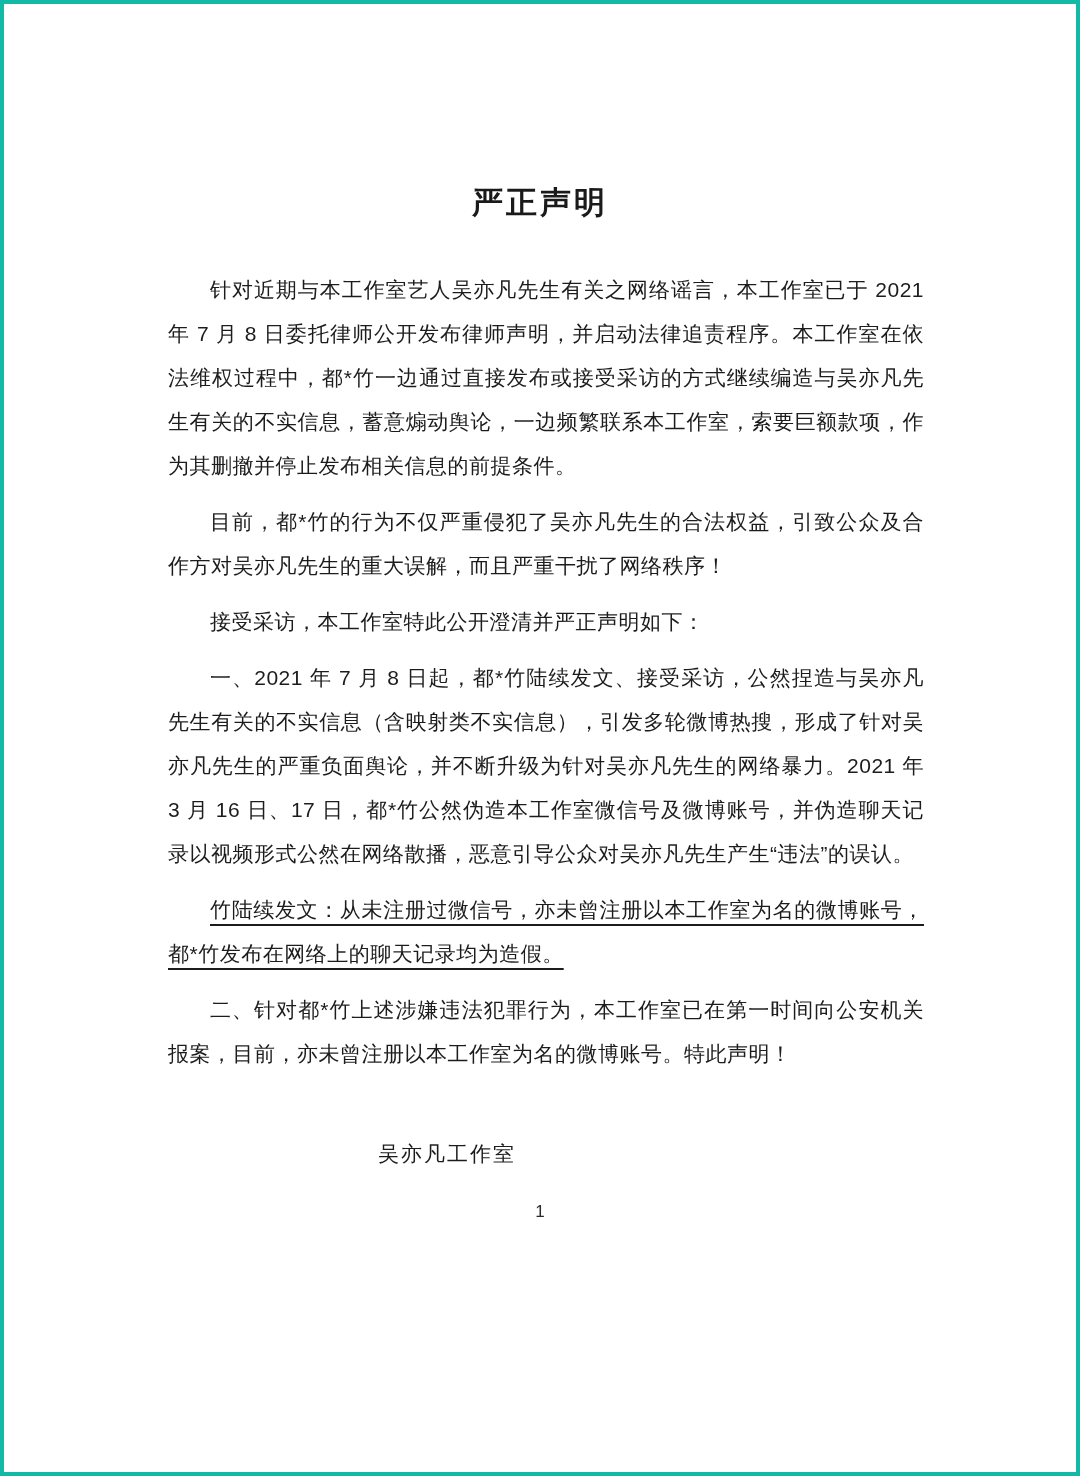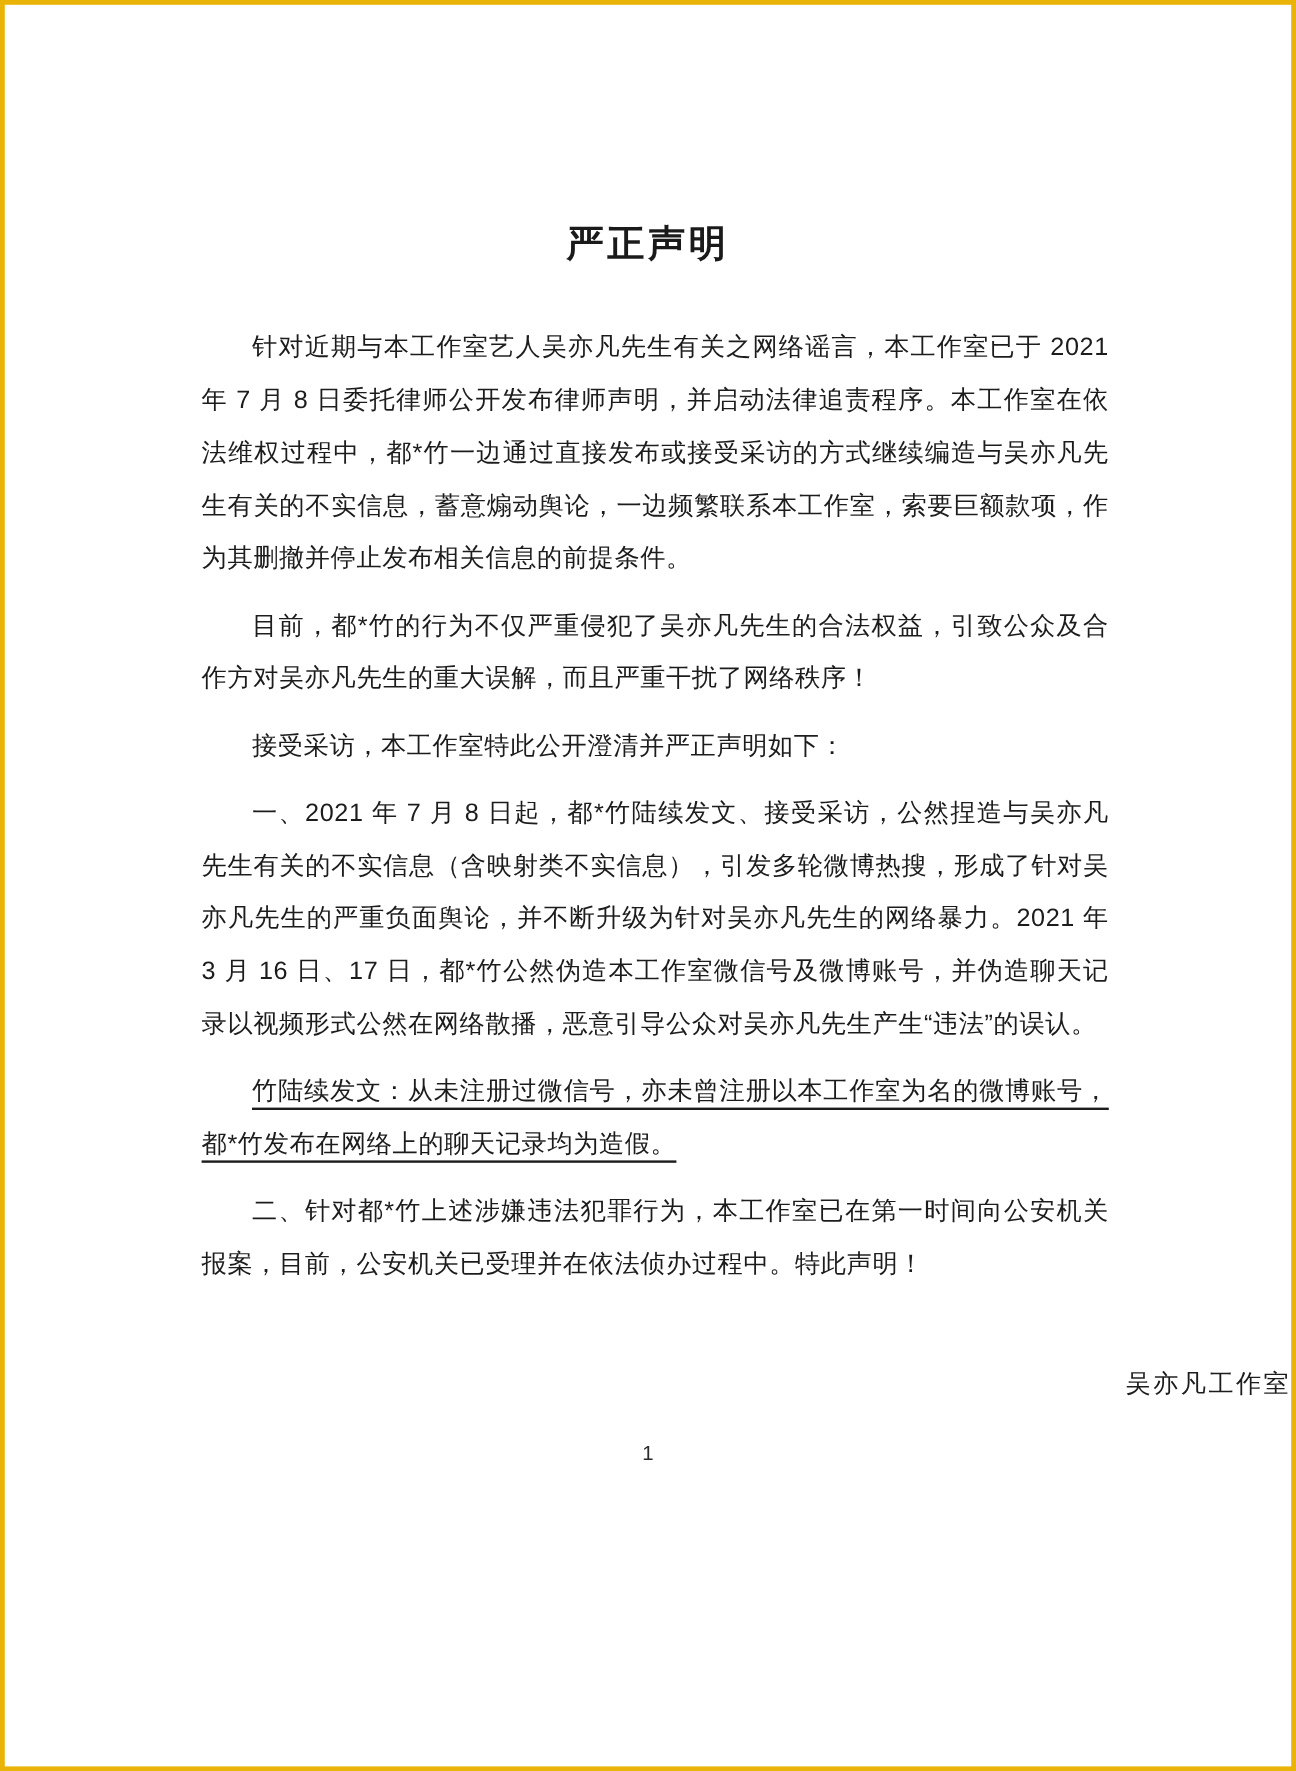--- a/index.html
+++ b/index.html
@@ -6,21 +6,21 @@
     margin: 0;
     padding: 0;
     background: #ffffff;
   }
   .page {
     position: relative;
     width: 1080px;
     height: 1476px;
     box-sizing: border-box;
     background: #ffffff;
-    border: 4px solid #eab308;
+    border: 4px solid #14b8a6;
     overflow: hidden;
     font-family: "Liberation Sans", "DejaVu Sans", sans-serif;
     color: #1c1c1c;
   }
   .doc-title {
     margin: 178px 0 0 0;
     text-align: center;
     font-size: 31px;
     line-height: 42px;
     font-weight: 700;
@@ -43,21 +43,21 @@
   }
   .doc-body p.underlined {
     text-decoration: underline;
     text-underline-offset: 7px;
     text-decoration-thickness: 1.5px;
   }
   .signature-block {
     margin-top: 56px;
     
     padding-left: 374px;
-    text-align: right;
+    text-align: left;
   }
   .signature-name {
     font-size: 21px;
     line-height: 44px;
     letter-spacing: 2px;
   }
   .signature-date {
     margin-top: 16px;
     font-size: 21px;
     line-height: 44px;
@@ -77,21 +77,21 @@
 <div class="page">
 
   <h1 class="doc-title">严正声明</h1>
 
   <div class="doc-body">
     <p>针对近期与本工作室艺人吴亦凡先生有关之网络谣言，本工作室已于 2021 年 7 月 8 日委托律师公开发布律师声明，并启动法律追责程序。本工作室在依法维权过程中，都*竹一边通过直接发布或接受采访的方式继续编造与吴亦凡先生有关的不实信息，蓄意煽动舆论，一边频繁联系本工作室，索要巨额款项，作为其删撤并停止发布相关信息的前提条件。</p>
     <p>目前，都*竹的行为不仅严重侵犯了吴亦凡先生的合法权益，引致公众及合作方对吴亦凡先生的重大误解，而且严重干扰了网络秩序！</p>
     <p>接受采访，本工作室特此公开澄清并严正声明如下：</p>
     <p>一、2021 年 7 月 8 日起，都*竹陆续发文、接受采访，公然捏造与吴亦凡先生有关的不实信息（含映射类不实信息），引发多轮微博热搜，形成了针对吴亦凡先生的严重负面舆论，并不断升级为针对吴亦凡先生的网络暴力。2021 年 3 月 16 日、17 日，都*竹公然伪造本工作室微信号及微博账号，并伪造聊天记录以视频形式公然在网络散播，恶意引导公众对吴亦凡先生产生“违法”的误认。</p>
     <p class="underlined">竹陆续发文：从未注册过微信号，亦未曾注册以本工作室为名的微博账号，都*竹发布在网络上的聊天记录均为造假。</p>
-    <p>二、针对都*竹上述涉嫌违法犯罪行为，本工作室已在第一时间向公安机关报案，目前，公安机关已受理并在依法侦办过程中。特此声明！</p>
+    <p>二、针对都*竹上述涉嫌违法犯罪行为，本工作室已在第一时间向公安机关报案，目前，亦未曾注册以本工作室为名的微博账号。特此声明！</p>
   </div>
 
   <div class="signature-block">
     <div class="signature-name">吴亦凡工作室</div>
   </div>
 
   <div class="page-number">1</div>
 
 </div>
 

